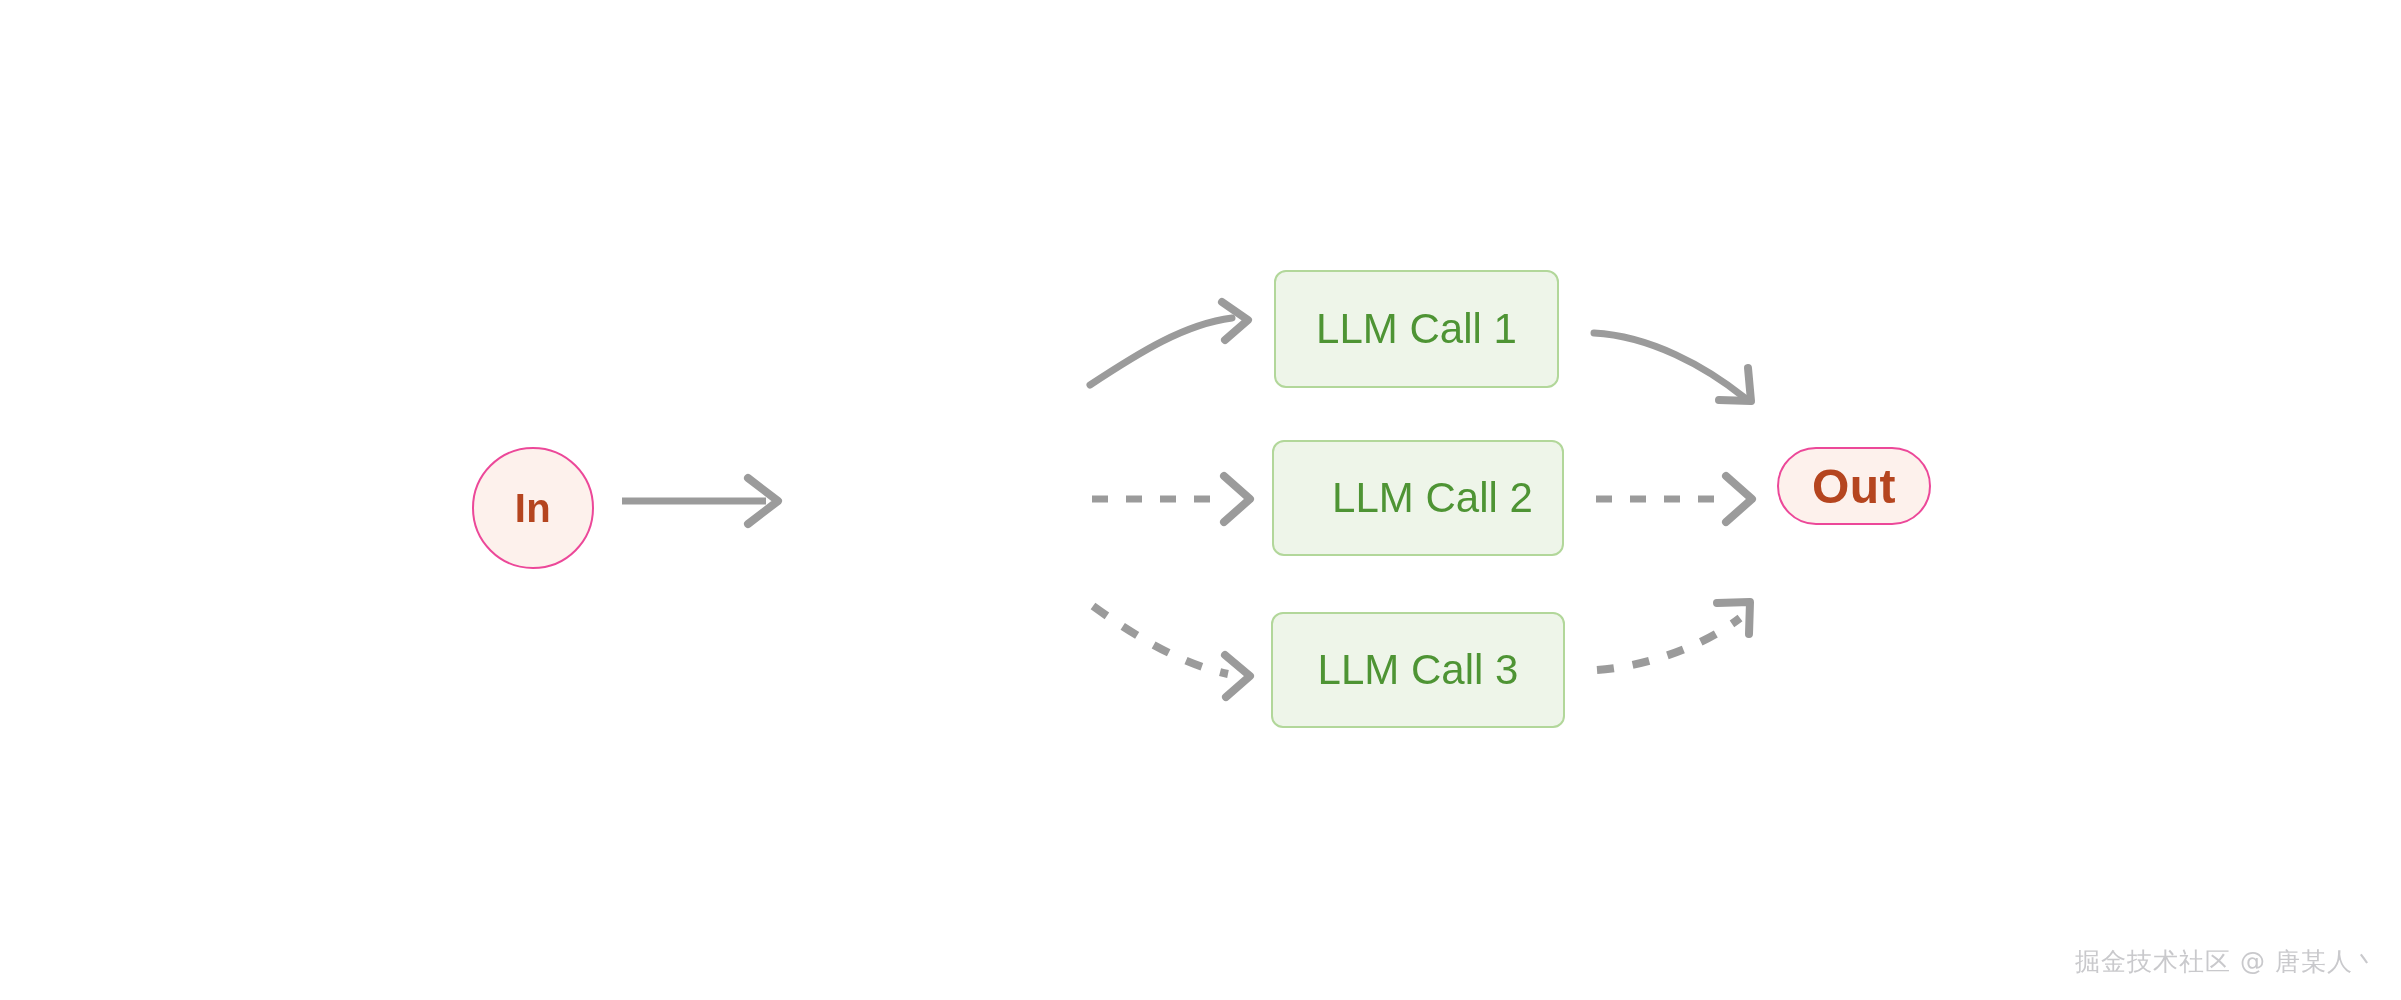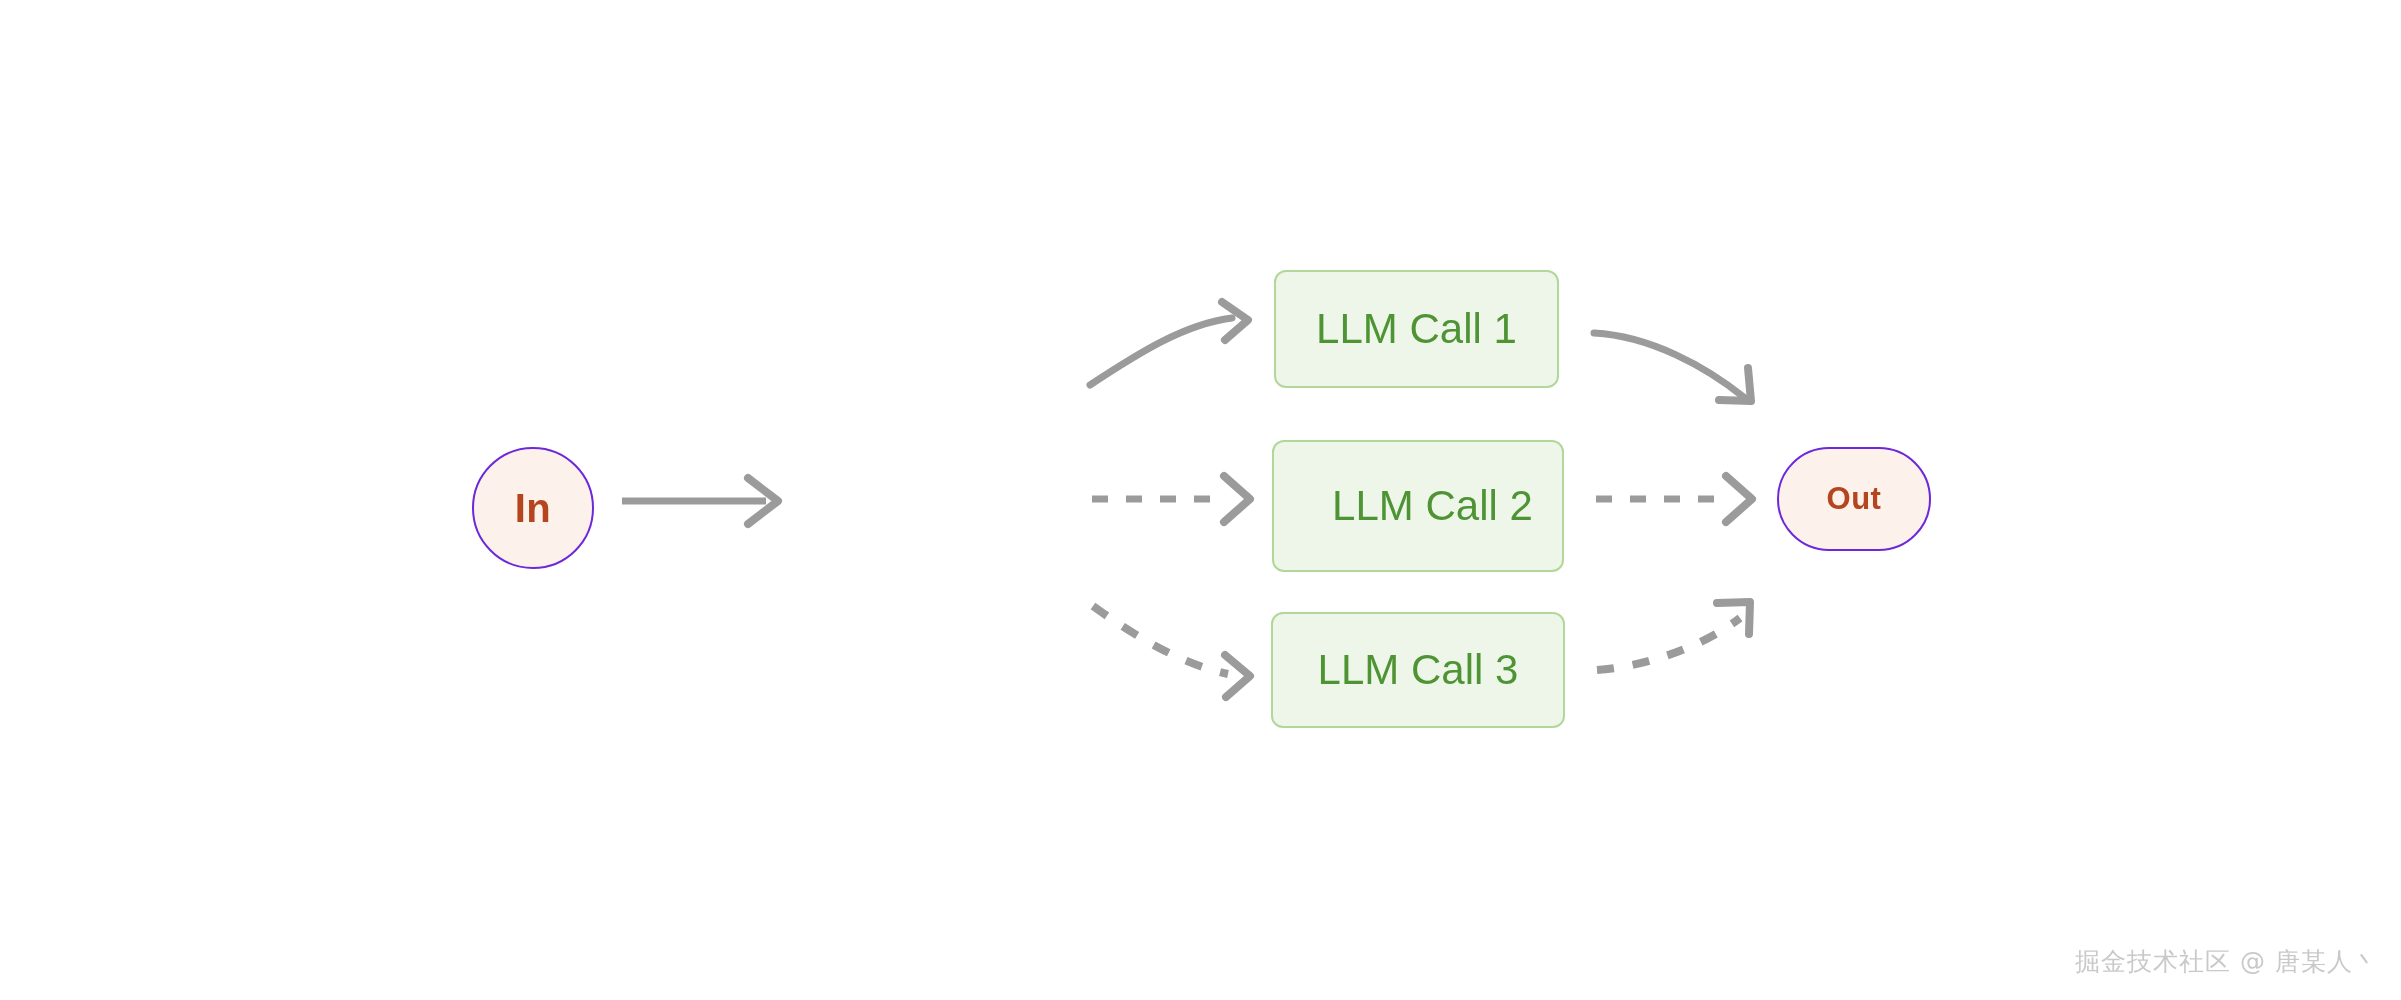--- a/index.html
+++ b/index.html
@@ -29,40 +29,40 @@
   .node {
     position: absolute;
     display: flex;
     align-items: center;
     justify-content: center;
     text-align: center;
     box-sizing: border-box;
   }
   .io-node {
     background: #fdf1ec;
-    border: 2px solid #6d28d9;
+    border: 2px solid #ec4899;
     color: #b5451f;
     font-weight: bold;
     letter-spacing: 0.5px;
   }
   .node-in {
     left: 472px;
     top: 447px;
     width: 122px;
     height: 122px;
     border-radius: 50%;
     font-size: 40px;
   }
   .node-out {
     left: 1777px;
     top: 447px;
     width: 154px;
-    height: 104px;
+    height: 78px;
     border-radius: 52px;
-    font-size: 31px;
+    font-size: 48px;
   }
   .llm-node {
     background: #eef5e9;
     border: 2px solid #b2d79a;
     color: #4e9434;
     font-size: 42px;
     font-weight: normal;
     border-radius: 12px;
     line-height: 1.25;
   }
@@ -75,21 +75,21 @@
   .node-call1 {
     left: 1274px;
     top: 270px;
     width: 285px;
     height: 118px;
   }
   .node-call2 {
     left: 1272px;
     top: 440px;
     width: 292px;
-    height: 132px;
+    height: 116px;
     padding-left: 29px;
   }
   .node-call3 {
     left: 1271px;
     top: 612px;
     width: 294px;
     height: 116px;
     align-items: center;
   }
   .watermark {

